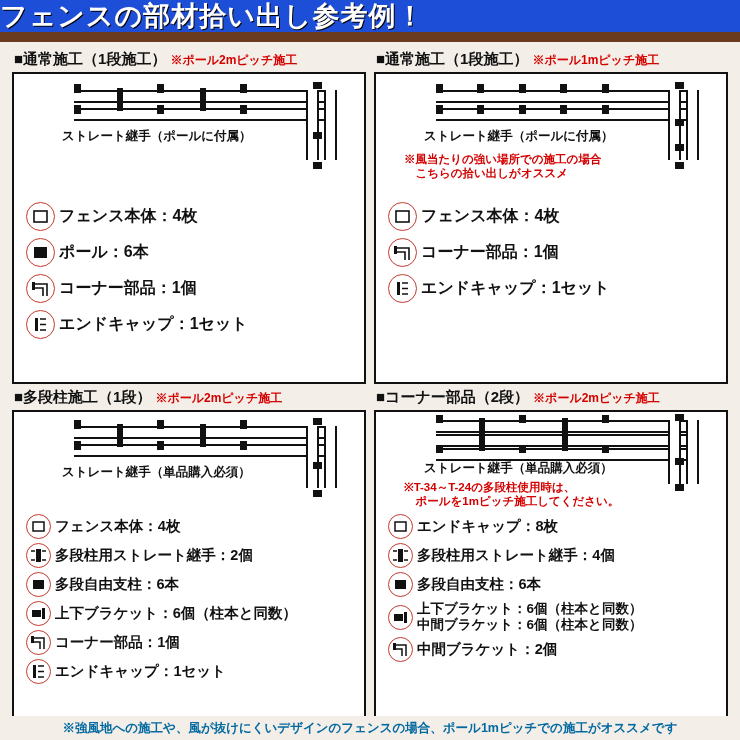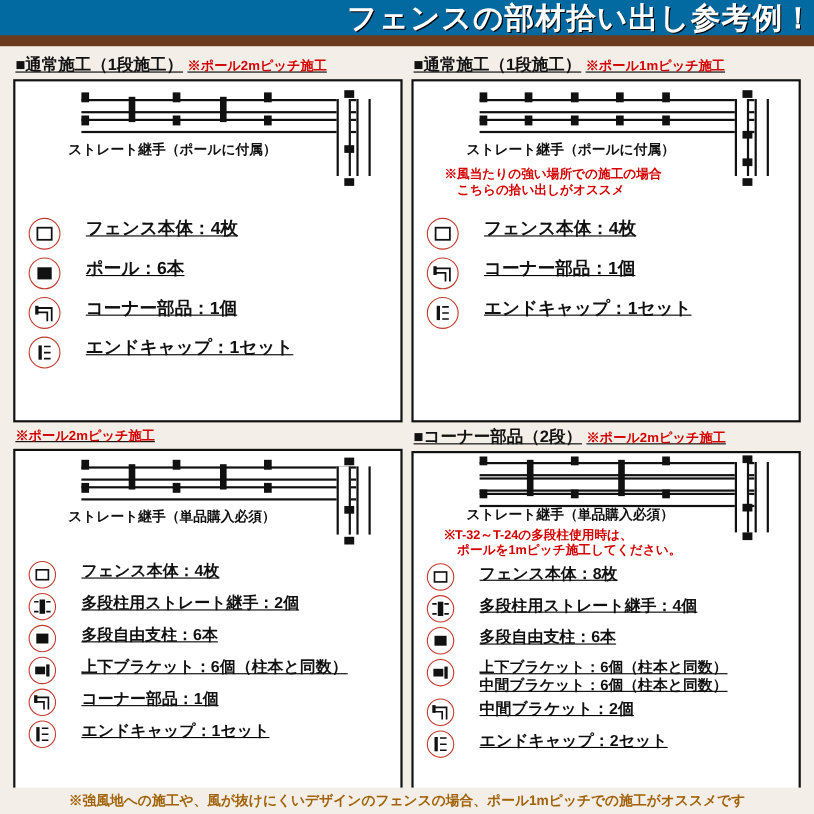--- a/index.html
+++ b/index.html
@@ -18,22 +18,22 @@
     width: 740px;
     height: 740px;
     box-sizing: border-box;
     background: #6b3b1f;
     padding: 0;
   }
   .title-bar {
     height: 32px;
     display: flex;
     align-items: center;
-    justify-content: flex-end;
-    background: #0369a1;
+    justify-content: flex-start;
+    background: #1d4ed8;
   }
   .title-text {
     color: #ffffff;
     font-size: 27px;
     font-weight: bold;
     letter-spacing: 1px;
     text-shadow: 1px 1px 0 #000000;
   }
   .content {
     position: absolute;
@@ -48,21 +48,20 @@
   .grid {
     display: grid;
     grid-template-columns: 362px 362px;
     grid-template-rows: auto auto;
     column-gap: 0px;
     row-gap: 2px;
   }
   .panel {
     box-sizing: border-box;
     padding: 0 4px;
-    text-decoration: underline;
   }
   .panel-head {
     display: flex;
     align-items: flex-end;
     gap: 4px;
     padding: 2px 0 3px 2px;
     white-space: nowrap;
   }
   .panel-title {
     font-size: 15px;
@@ -125,21 +124,22 @@
     font-weight: bold;
     color: #d40000;
     line-height: 1.25;
     white-space: nowrap;
   }
   .items {
     padding: 4px 0 0 12px;
   }
   .item {
     display: flex;
-    gap: 23px;
+    align-items: center;
+    gap: 4px;
     height: 36px;
   }
   .item-2 {
     height: 29px;
   }
   .ic {
     width: 27px;
     height: 27px;
     border: 1.6px solid #c23a2e;
     border-radius: 50%;
@@ -175,21 +175,21 @@
     width: 740px;
     height: 24px;
     display: flex;
     align-items: center;
     justify-content: center;
     background: #f3eee7;
   }
   .footer-text {
     font-size: 12.5px;
     font-weight: bold;
-    color: #a16207;
+    color: #0369a1;
     white-space: nowrap;
   }
 </style>
 </head>
 <body>
 
 <div class="page">
 
   <div class="title-bar">
     <div class="title-text">フェンスの部材拾い出し参考例！</div>
@@ -321,20 +321,21 @@
                   </svg>
               </span>
               <span class="item-label">エンドキャップ：1セット</span>
             </div>
           </div>
         </div>
       </div>
 
       <div class="panel">
         <div class="panel-head">
+          <span class="panel-title">■多段柱施工（1段）</span>
           <span class="panel-note">※ポール2mピッチ施工</span>
         </div>
         <div class="panel-body box-2">
           <div class="diagram diagram-2">
             <div class="rail" style="left:60px; top:14px; width:250px;"></div>
             <div class="rail" style="left:60px; top:32px; width:250px;"></div>
             <div class="rail-v" style="left:292px; top:14px; height:62px;"></div>
             <div class="rail-v" style="left:310px; top:14px; height:62px;"></div>
             <div class="post" style="left:60px; top:8px; width:7px; height:9px;"></div>
             <div class="post" style="left:60px; top:29px; width:7px; height:9px;"></div>
@@ -424,31 +425,31 @@
             <div class="post" style="left:143px; top:3px; width:7px; height:8px;"></div>
             <div class="post" style="left:143px; top:33px; width:7px; height:8px;"></div>
             <div class="post" style="left:226px; top:3px; width:7px; height:8px;"></div>
             <div class="post" style="left:226px; top:33px; width:7px; height:8px;"></div>
             <div class="post" style="left:299px; top:2px; width:9px; height:7px;"></div>
             <div class="post" style="left:299px; top:46px; width:9px; height:7px;"></div>
             <div class="post" style="left:299px; top:72px; width:9px; height:7px;"></div>
             <div class="joint" style="left:103px; top:6px; width:6px; height:33px;"></div>
             <div class="joint" style="left:186px; top:6px; width:6px; height:33px;"></div>
             <div class="dlabel" style="left:48px; top:48px;">ストレート継手（単品購入必須）</div>
-            <div class="dnote" style="left:28px; top:68px; white-space:pre;">※T-32～T-24の多段柱使用時は、
+            <div class="dnote" style="left:28px; top:68px; white-space:pre;">※T-34～T-24の多段柱使用時は、
 　ポールを1mピッチ施工してください。</div>
           </div>
           <div class="items">
             <div class="item item-2">
               <span class="ic ic-2">
                 <svg class="g" viewBox="0 0 23 23">
                     <rect x="6" y="7" width="11" height="9" fill="none" stroke="#111" stroke-width="1.5"></rect>
                   </svg>
               </span>
-              <span class="item-label item-label-sm">フェンス本体：8枚</span>
+              <span class="item-label item-label-sm">エンドキャップ：8枚</span>
             </div>
             <div class="item item-2">
               <span class="ic ic-2">
                 <svg class="g" viewBox="0 0 23 23">
                     <rect x="9" y="5" width="5" height="13" fill="#111"></rect>
                     <path d="M4 7 H8 M4 16 H8 M15 7 H19 M15 16 H19" stroke="#111" stroke-width="1.5"></path>
                   </svg>
               </span>
               <span class="item-label item-label-sm">多段柱用ストレート継手：4個</span>
             </div>
@@ -473,29 +474,20 @@
             <div class="item item-2">
               <span class="ic ic-2">
                 <svg class="g" viewBox="0 0 23 23">
                     <path d="M5 7 H17 V18" fill="none" stroke="#111" stroke-width="1.5"></path>
                     <path d="M5 11 H13 V18" fill="none" stroke="#111" stroke-width="1.5"></path>
                     <rect x="4" y="5" width="3" height="7" fill="#111"></rect>
                   </svg>
               </span>
               <span class="item-label item-label-sm">中間ブラケット：2個</span>
             </div>
-            <div class="item item-2">
-              <span class="ic ic-2">
-                <svg class="g" viewBox="0 0 23 23">
-                    <rect x="6" y="5" width="3" height="13" fill="#111"></rect>
-                    <path d="M11 6 H17 M11 11.5 H17 M11 17 H17" stroke="#111" stroke-width="1.4"></path>
-                  </svg>
-              </span>
-              <span class="item-label item-label-sm">エンドキャップ：2セット</span>
-            </div>
           </div>
         </div>
       </div>
 
     </div>
   </div>
 
   <div class="footer">
     <div class="footer-text">※強風地への施工や、風が抜けにくいデザインのフェンスの場合、ポール1mピッチでの施工がオススメです</div>
   </div>

